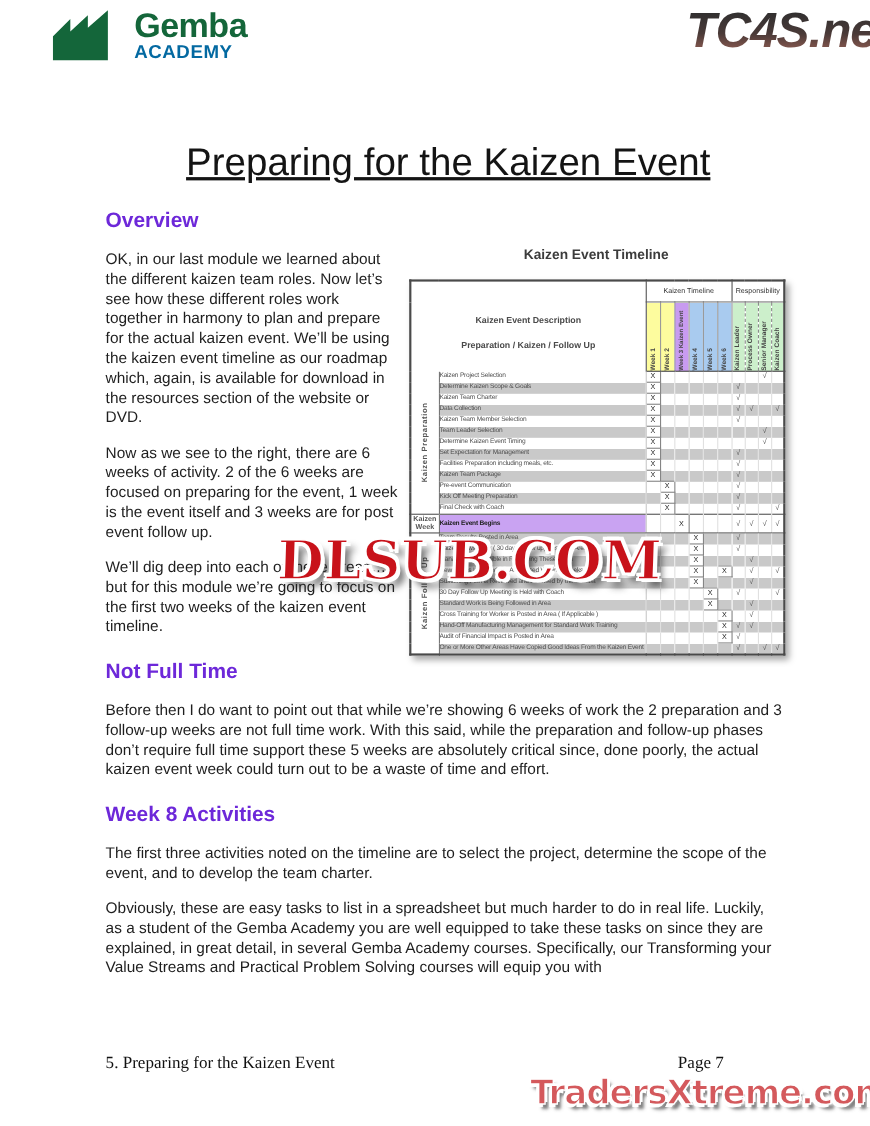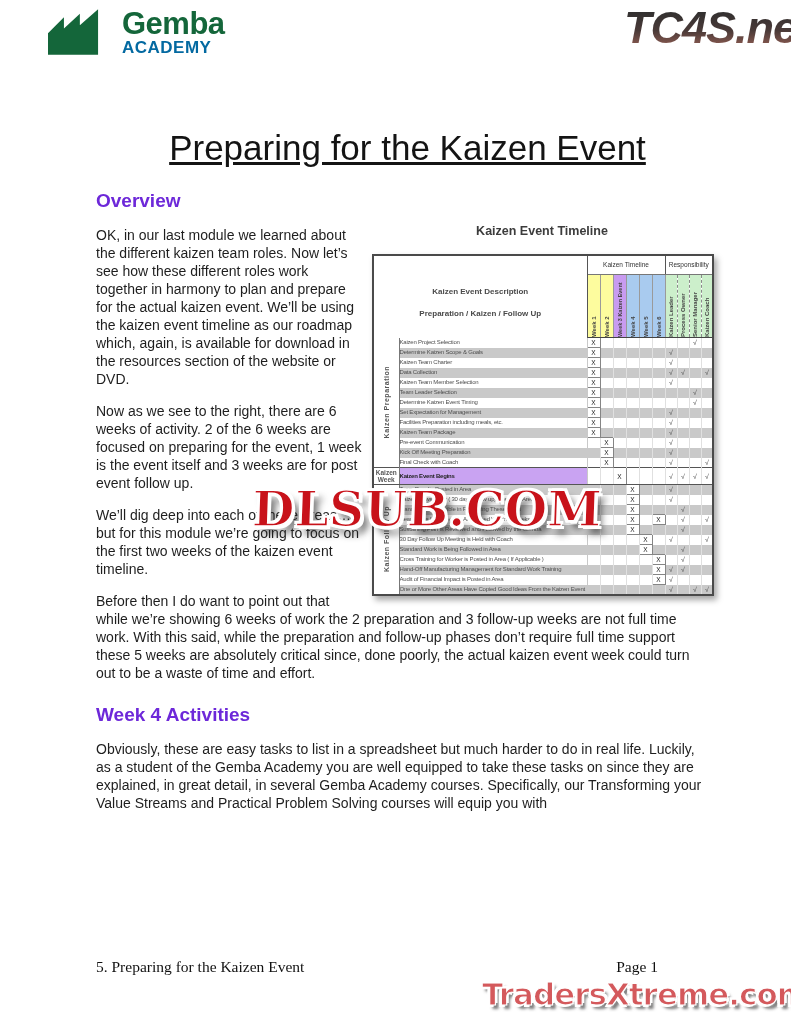--- a/index.html
+++ b/index.html
@@ -489,28 +489,30 @@
               <td class="rp">√</td>
             </tr>
           </tbody>
         </table>
     </div>
 
     <p>OK, in our last module we learned about the different kaizen team roles.  Now let’s see how these different roles work together in harmony to plan and prepare for the actual kaizen event.  We’ll be using the kaizen event timeline as our roadmap which, again, is available for download in the resources section of the website or DVD.</p>
     <p>Now as we see to the right, there are 6 weeks of activity.  2 of the 6 weeks are focused on preparing for the event, 1 week is the event itself and 3 weeks are for post event follow up.</p>
     <p>We’ll dig deep into each of these areas… but for this module we’re going to focus on the first two weeks of the kaizen event timeline.</p>
 
+    <h2>Not Full Time</h2>
     <p>Before then I do want to point out that while we’re showing 6 weeks of work the 2 preparation and 3 follow-up weeks are not full time work.  With this said, while the preparation and follow-up phases don’t require full time support these 5 weeks are absolutely critical since, done poorly, the actual kaizen event week could turn out to be a waste of time and effort.</p>
 
-    <h2>Week 4 Activities</h2>
+    <h2>Week 8 Activities</h2>
+    <p>The first three activities noted on the timeline are to select the project, determine the scope of the event, and to develop the team charter.</p>
     <p>Obviously, these are easy tasks to list in a spreadsheet but much harder to do in real life.  Luckily, as a student of the Gemba Academy you are well equipped to take these tasks on since they are explained, in great detail, in several Gemba Academy courses.  Specifically, our Transforming your Value Streams and Practical Problem Solving courses will equip you with</p>
   </div>
 
   <div class="wm-dlsub">DLSUB.COM</div>
 
   <div class="footer">
     <span>5. Preparing for the Kaizen Event</span>
-    <span>Page 1</span>
+    <span>Page 7</span>
   </div>
 
   <div class="wm-traders">TradersXtreme.com</div>
 
 </div>
 
 </body></html>

